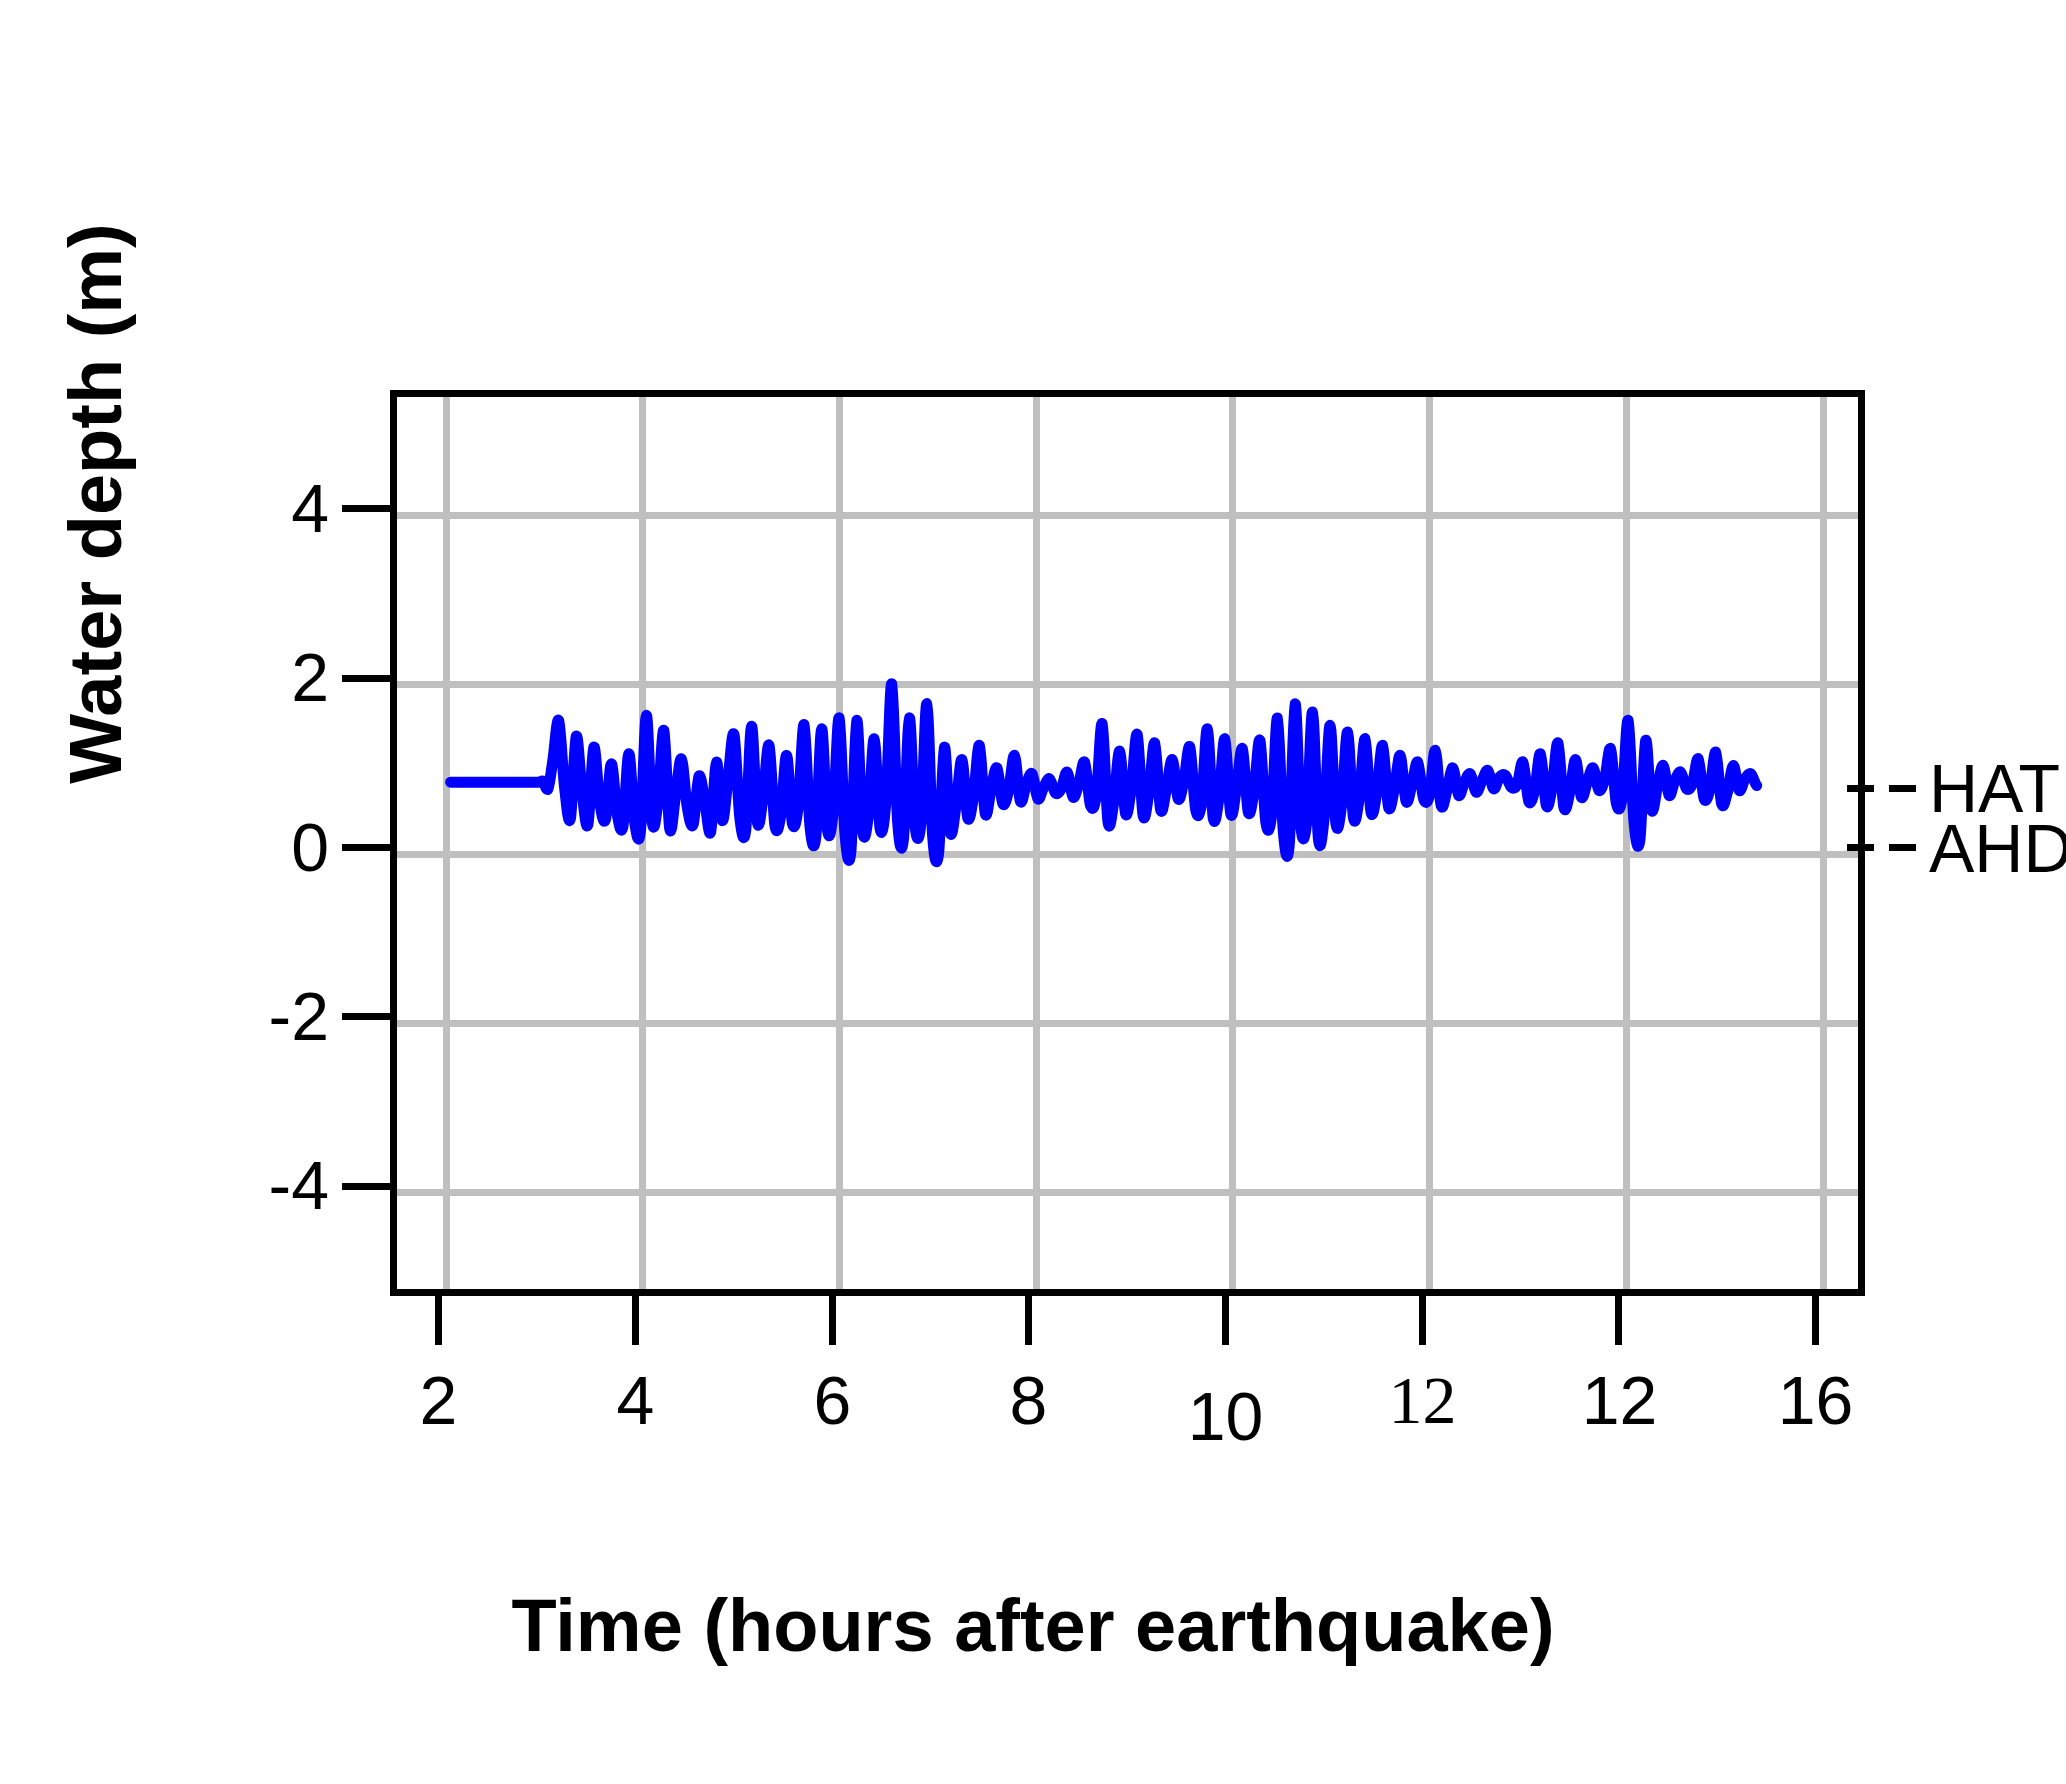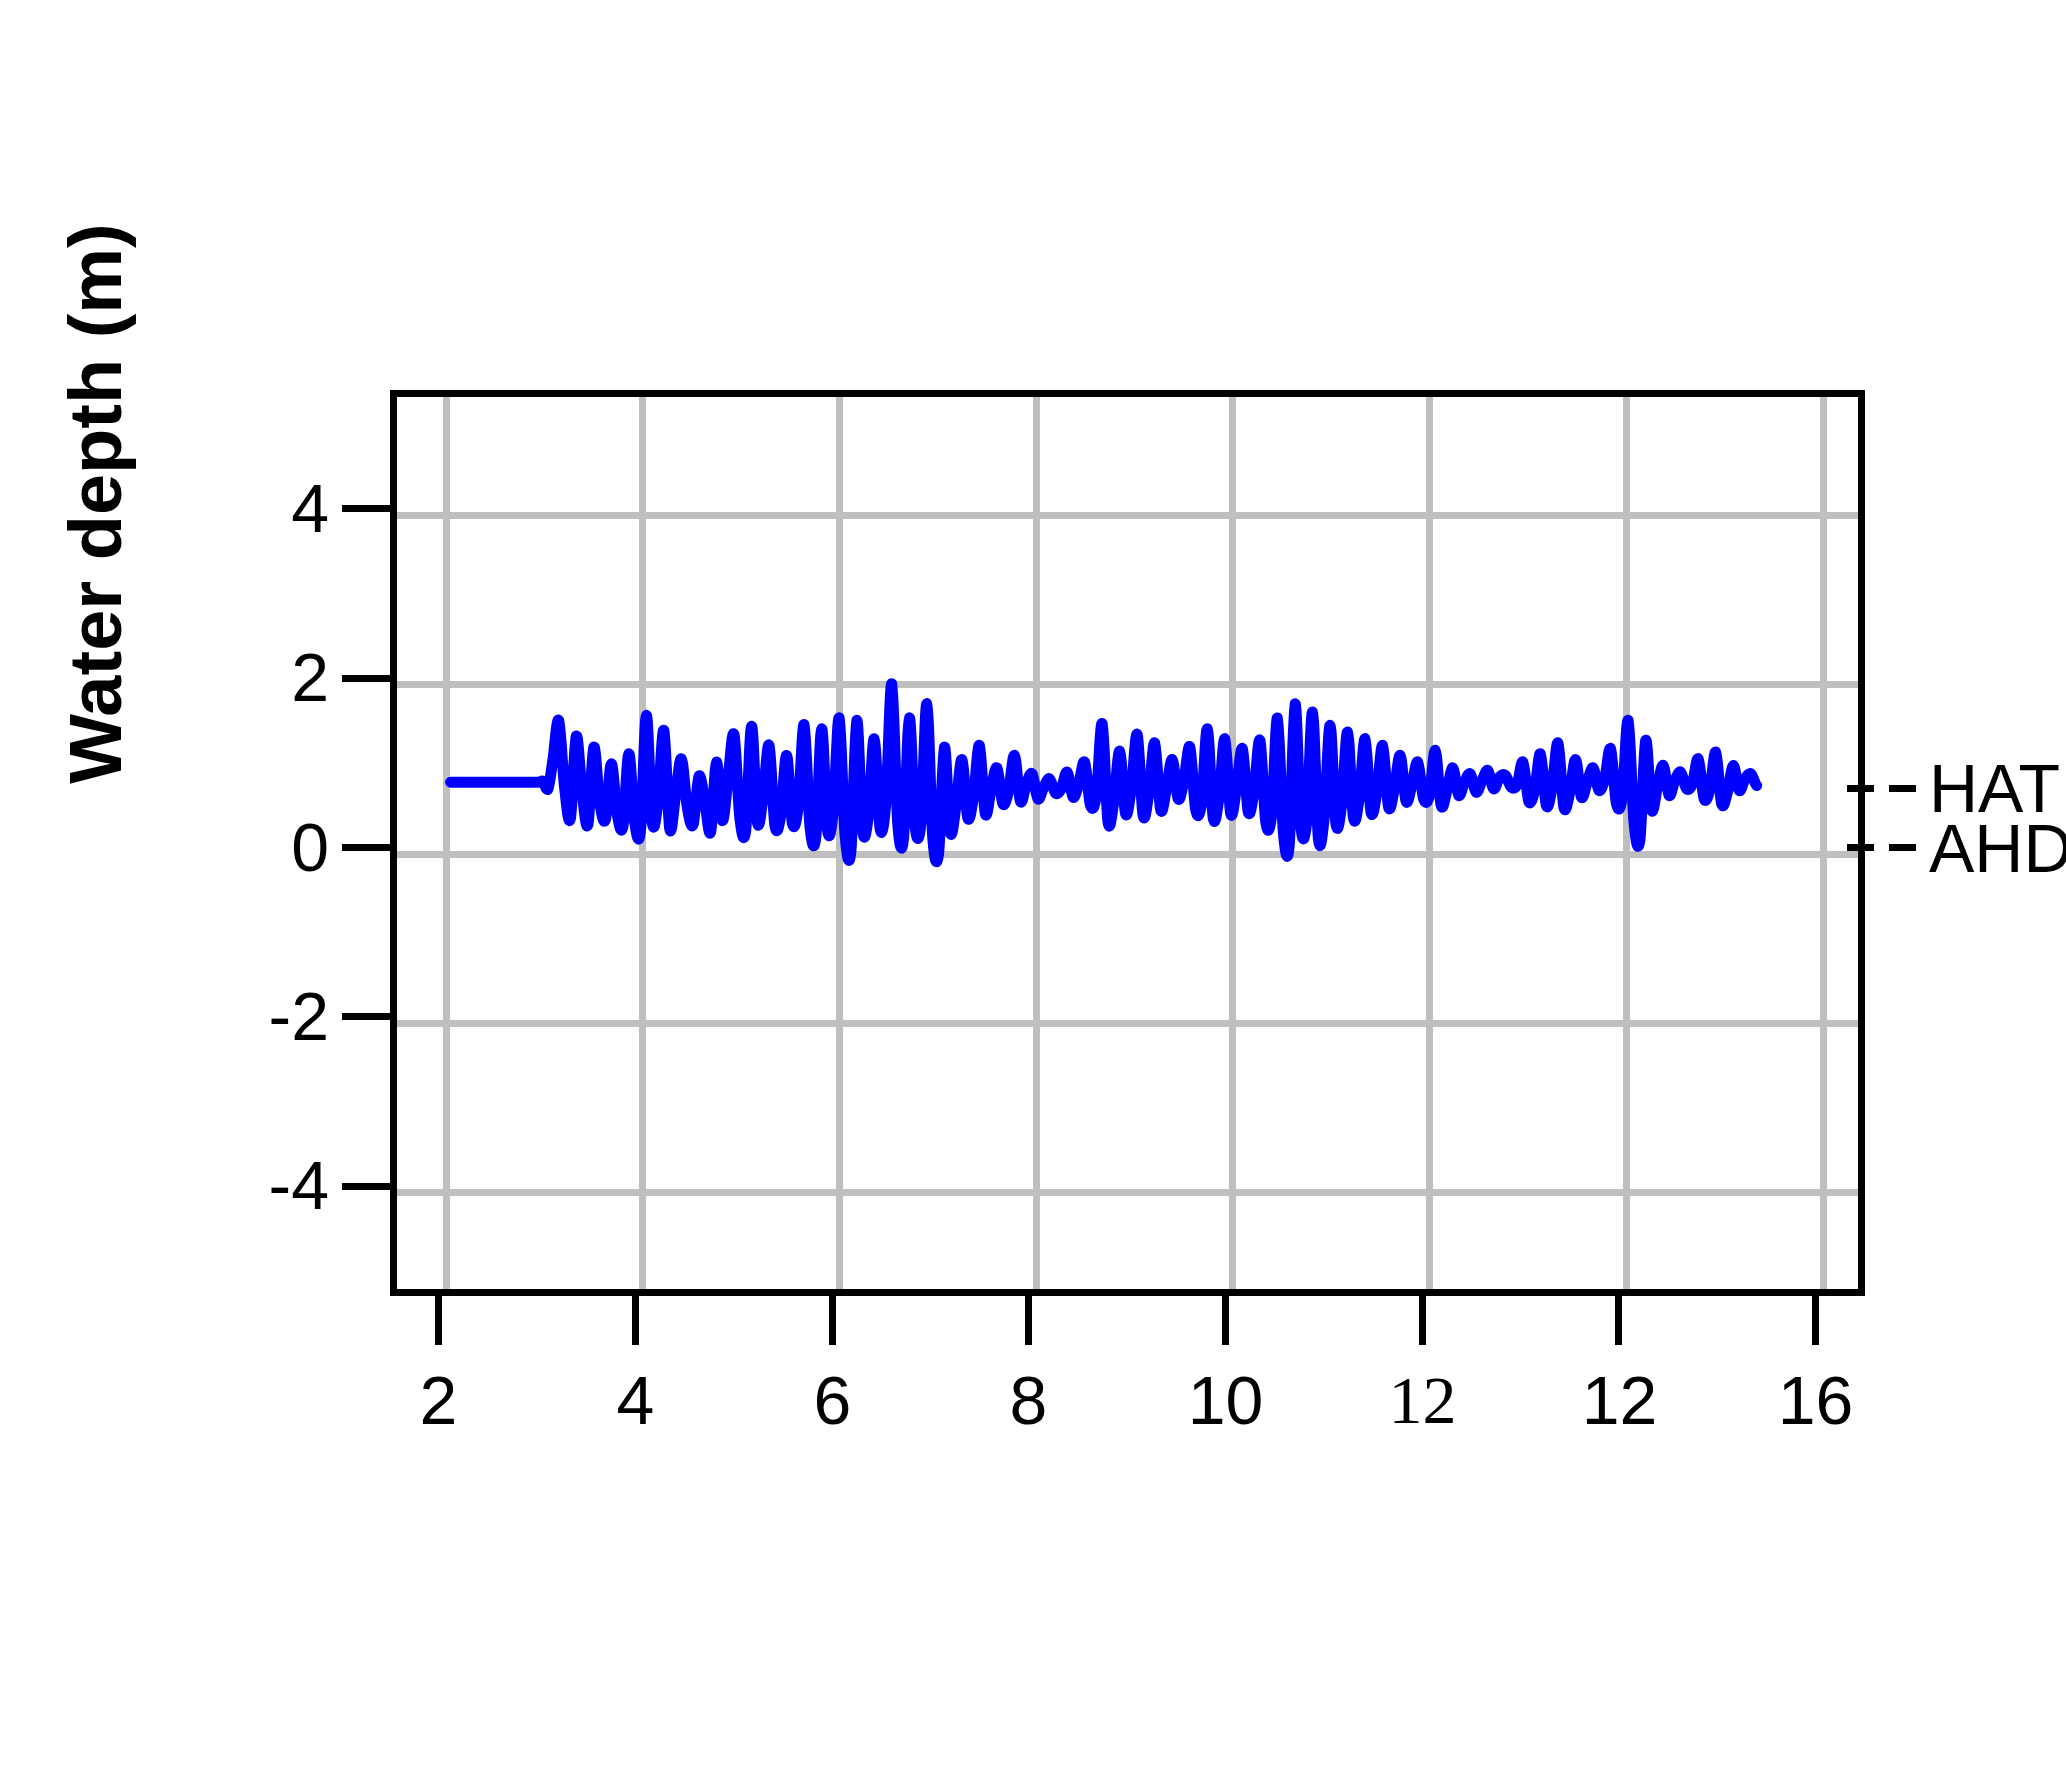--- a/index.html
+++ b/index.html
@@ -110,21 +110,21 @@
   <div id="axes">
       <div class="xtick" style="left: 435px; top: 1296px;"></div>
       <div class="xlab" style="left: 359px;">2</div>
       <div class="xtick" style="left: 632px; top: 1296px;"></div>
       <div class="xlab" style="left: 556px;">4</div>
       <div class="xtick" style="left: 829px; top: 1296px;"></div>
       <div class="xlab" style="left: 753px;">6</div>
       <div class="xtick" style="left: 1025px; top: 1296px;"></div>
       <div class="xlab" style="left: 949px;">8</div>
       <div class="xtick" style="left: 1222px; top: 1296px;"></div>
-      <div class="xlab" style="left: 1146px;">10</div>
+      <div class="xlab" style="left: 1146px; margin-top: 16px;">10</div>
       <div class="xtick" style="left: 1419px; top: 1296px;"></div>
       <div class="xlab" style="left: 1343px; font-family: Liberation Serif, serif;">12</div>
       <div class="xtick" style="left: 1615px; top: 1296px;"></div>
       <div class="xlab" style="left: 1540px;">12</div>
       <div class="xtick" style="left: 1812px; top: 1296px;"></div>
       <div class="xlab" style="left: 1736px;">16</div>
       <div class="ytick" style="left: 342px; top: 505px;"></div>
       <div class="ylab" style="top: 509px; transform: translateY(-0.01em);">4</div>
       <div class="ytick" style="left: 342px; top: 675px;"></div>
       <div class="ylab" style="top: 678px; transform: translateY(-0.01em);">2</div>
@@ -135,18 +135,19 @@
       <div class="ytick" style="left: 342px; top: 1183px;"></div>
       <div class="ylab" style="top: 1186px; transform: translateY(-0.01em);">-4</div>
       <div class="rtick" style="left: 1847px; top: 785px;"></div>
       <div class="rdash" style="left: 1889px; top: 785px;"></div>
       <div class="rlab" style="top: 788px;">HAT</div>
       <div class="rtick" style="left: 1847px; top: 844px;"></div>
       <div class="rdash" style="left: 1889px; top: 844px;"></div>
       <div class="rlab" style="top: 848px;">AHD</div>
     </div>
 
+  <div id="xtitle">Time (hours after earthquake)</div>
   <div id="ytitle-wrap">
     <div id="ytitle">Water depth (m)</div>
   </div>
 
 </div>
 
 
 </body></html>

